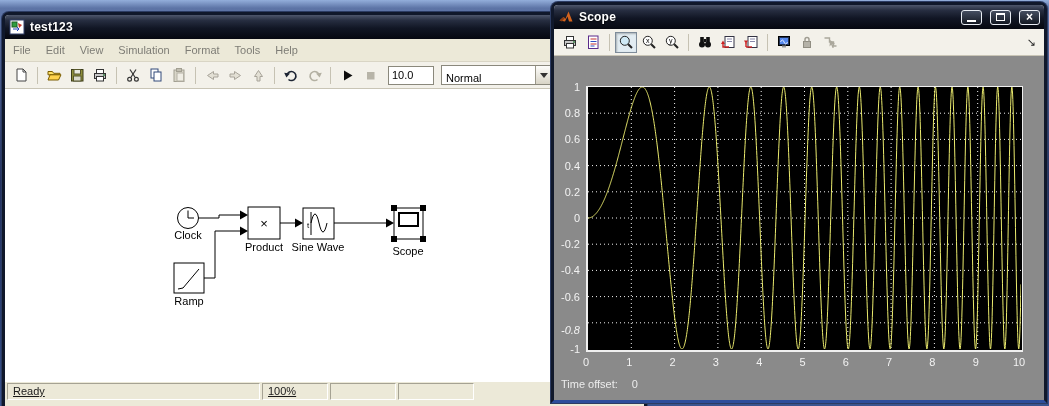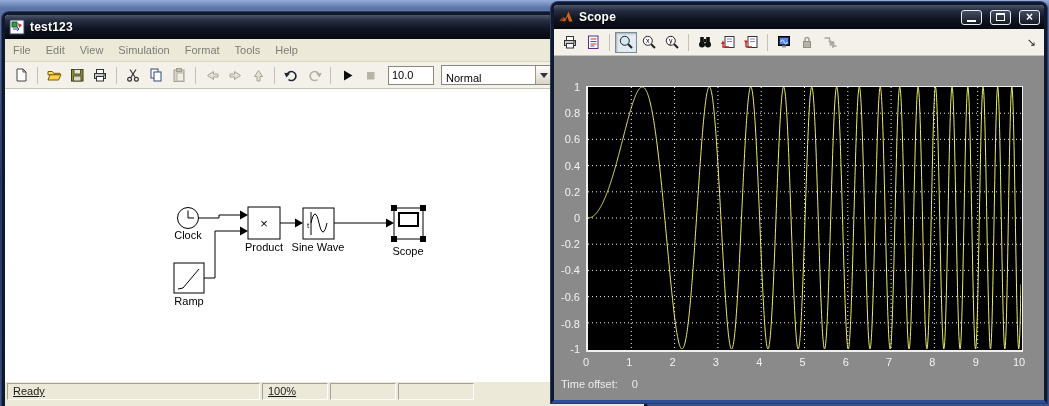--- a/index.html
+++ b/index.html
@@ -431,21 +431,21 @@
           <line x1="0" y1="131" x2="433" y2="131" stroke="#ffffff" stroke-width="1" stroke-dasharray="1 3" opacity="0.95"></line>
           <line x1="0" y1="104.80000000000001" x2="433" y2="104.80000000000001" stroke="#ffffff" stroke-width="1" stroke-dasharray="1 3" opacity="0.95"></line>
           <line x1="0" y1="78.60000000000002" x2="433" y2="78.60000000000002" stroke="#ffffff" stroke-width="1" stroke-dasharray="1 3" opacity="0.95"></line>
           <line x1="0" y1="52.39999999999998" x2="433" y2="52.39999999999998" stroke="#ffffff" stroke-width="1" stroke-dasharray="1 3" opacity="0.95"></line>
           <line x1="0" y1="26.19999999999999" x2="433" y2="26.19999999999999" stroke="#ffffff" stroke-width="1" stroke-dasharray="1 3" opacity="0.95"></line>
           <polyline points="0.00,131.00 0.24,131.00 0.48,130.98 0.72,130.96 0.96,130.94 1.20,130.90 1.44,130.85 1.68,130.80 1.92,130.74 2.17,130.67 2.41,130.60 2.65,130.51 2.89,130.42 3.13,130.32 3.37,130.21 3.61,130.09 3.85,129.96 4.09,129.83 4.33,129.69 4.57,129.54 4.81,129.38 5.05,129.22 5.29,129.04 5.53,128.86 5.77,128.67 6.01,128.47 6.25,128.27 6.50,128.05 6.74,127.83 6.98,127.60 7.22,127.36 7.46,127.12 7.70,126.86 7.94,126.60 8.18,126.33 8.42,126.05 8.66,125.76 8.90,125.47 9.14,125.16 9.38,124.85 9.62,124.53 9.86,124.21 10.10,123.87 10.34,123.53 10.58,123.18 10.83,122.82 11.07,122.45 11.31,122.08 11.55,121.69 11.79,121.30 12.03,120.90 12.27,120.49 12.51,120.08 12.75,119.66 12.99,119.23 13.23,118.79 13.47,118.34 13.71,117.89 13.95,117.42 14.19,116.95 14.43,116.47 14.67,115.99 14.91,115.49 15.15,114.99 15.40,114.48 15.64,113.97 15.88,113.44 16.12,112.91 16.36,112.37 16.60,111.82 16.84,111.26 17.08,110.70 17.32,110.13 17.56,109.55 17.80,108.96 18.04,108.37 18.28,107.77 18.52,107.16 18.76,106.55 19.00,105.92 19.24,105.29 19.48,104.65 19.73,104.01 19.97,103.36 20.21,102.70 20.45,102.03 20.69,101.36 20.93,100.67 21.17,99.99 21.41,99.29 21.65,98.59 21.89,97.88 22.13,97.17 22.37,96.44 22.61,95.72 22.85,94.98 23.09,94.24 23.33,93.49 23.57,92.74 23.82,91.97 24.06,91.21 24.30,90.43 24.54,89.65 24.78,88.87 25.02,88.08 25.26,87.28 25.50,86.48 25.74,85.67 25.98,84.85 26.22,84.03 26.46,83.21 26.70,82.38 26.94,81.54 27.18,80.70 27.42,79.85 27.66,79.00 27.90,78.15 28.14,77.28 28.39,76.42 28.63,75.55 28.87,74.68 29.11,73.80 29.35,72.92 29.59,72.03 29.83,71.14 30.07,70.25 30.31,69.35 30.55,68.45 30.79,67.54 31.03,66.64 31.27,65.73 31.51,64.81 31.75,63.90 31.99,62.98 32.23,62.06 32.48,61.14 32.72,60.21 32.96,59.29 33.20,58.36 33.44,57.43 33.68,56.50 33.92,55.57 34.16,54.63 34.40,53.70 34.64,52.77 34.88,51.83 35.12,50.90 35.36,49.96 35.60,49.03 35.84,48.10 36.08,47.17 36.32,46.23 36.56,45.30 36.80,44.37 37.05,43.45 37.29,42.52 37.53,41.60 37.77,40.68 38.01,39.76 38.25,38.84 38.49,37.93 38.73,37.02 38.97,36.12 39.21,35.22 39.45,34.32 39.69,33.43 39.93,32.54 40.17,31.66 40.41,30.78 40.65,29.91 40.89,29.04 41.13,28.18 41.38,27.33 41.62,26.48 41.86,25.64 42.10,24.81 42.34,23.98 42.58,23.17 42.82,22.36 43.06,21.56 43.30,20.77 43.54,19.99 43.78,19.21 44.02,18.45 44.26,17.70 44.50,16.96 44.74,16.23 44.98,15.51 45.22,14.80 45.47,14.10 45.71,13.42 45.95,12.75 46.19,12.09 46.43,11.45 46.67,10.81 46.91,10.20 47.15,9.60 47.39,9.01 47.63,8.43 47.87,7.88 48.11,7.34 48.35,6.81 48.59,6.30 48.83,5.81 49.07,5.33 49.31,4.88 49.55,4.44 49.79,4.02 50.04,3.62 50.28,3.23 50.52,2.87 50.76,2.53 51.00,2.20 51.24,1.90 51.48,1.62 51.72,1.36 51.96,1.12 52.20,0.90 52.44,0.71 52.68,0.54 52.92,0.39 53.16,0.26 53.40,0.16 53.64,0.08 53.88,0.03 54.13,0.00 54.37,0.00 54.61,0.03 54.85,0.07 55.09,0.15 55.33,0.25 55.57,0.38 55.81,0.54 56.05,0.72 56.29,0.93 56.53,1.17 56.77,1.44 57.01,1.73 57.25,2.06 57.49,2.41 57.73,2.80 57.97,3.21 58.21,3.65 58.46,4.13 58.70,4.63 58.94,5.17 59.18,5.73 59.42,6.33 59.66,6.96 59.90,7.62 60.14,8.32 60.38,9.04 60.62,9.80 60.86,10.59 61.10,11.41 61.34,12.26 61.58,13.15 61.82,14.07 62.06,15.03 62.30,16.01 62.54,17.03 62.78,18.09 63.03,19.17 63.27,20.29 63.51,21.45 63.75,22.63 63.99,23.85 64.23,25.11 64.47,26.40 64.71,27.72 64.95,29.07 65.19,30.46 65.43,31.88 65.67,33.34 65.91,34.82 66.15,36.35 66.39,37.90 66.63,39.49 66.87,41.10 67.11,42.76 67.36,44.44 67.60,46.15 67.84,47.90 68.08,49.68 68.32,51.49 68.56,53.33 68.80,55.20 69.04,57.10 69.28,59.03 69.52,61.00 69.76,62.98 70.00,65.00 70.24,67.05 70.48,69.12 70.72,71.23 70.96,73.36 71.20,75.51 71.44,77.69 71.69,79.90 71.93,82.13 72.17,84.38 72.41,86.66 72.65,88.97 72.89,91.29 73.13,93.63 73.37,96.00 73.61,98.39 73.85,100.79 74.09,103.22 74.33,105.66 74.57,108.12 74.81,110.60 75.05,113.09 75.29,115.60 75.53,118.12 75.77,120.65 76.02,123.19 76.26,125.75 76.50,128.32 76.74,130.89 76.98,133.48 77.22,136.07 77.46,138.66 77.70,141.26 77.94,143.87 78.18,146.48 78.42,149.09 78.66,151.70 78.90,154.31 79.14,156.92 79.38,159.53 79.62,162.13 79.86,164.73 80.11,167.32 80.35,169.90 80.59,172.47 80.83,175.04 81.07,177.59 81.31,180.13 81.55,182.66 81.79,185.17 82.03,187.66 82.27,190.14 82.51,192.60 82.75,195.04 82.99,197.45 83.23,199.85 83.47,202.21 83.71,204.56 83.95,206.87 84.19,209.16 84.44,211.41 84.68,213.64 84.92,215.83 85.16,217.99 85.40,220.11 85.64,222.19 85.88,224.24 86.12,226.25 86.36,228.22 86.60,230.14 86.84,232.02 87.08,233.86 87.32,235.65 87.56,237.39 87.80,239.08 88.04,240.72 88.28,242.31 88.52,243.85 88.77,245.34 89.01,246.77 89.25,248.14 89.49,249.45 89.73,250.71 89.97,251.90 90.21,253.03 90.45,254.11 90.69,255.11 90.93,256.06 91.17,256.93 91.41,257.74 91.65,258.49 91.89,259.16 92.13,259.77 92.37,260.30 92.61,260.76 92.85,261.15 93.09,261.47 93.34,261.72 93.58,261.88 93.82,261.98 94.06,262.00 94.30,261.94 94.54,261.81 94.78,261.59 95.02,261.30 95.26,260.93 95.50,260.49 95.74,259.96 95.98,259.36 96.22,258.67 96.46,257.91 96.70,257.06 96.94,256.14 97.18,255.14 97.42,254.05 97.67,252.89 97.91,251.65 98.15,250.33 98.39,248.92 98.63,247.44 98.87,245.89 99.11,244.25 99.35,242.54 99.59,240.75 99.83,238.88 100.07,236.94 100.31,234.92 100.55,232.84 100.79,230.67 101.03,228.44 101.27,226.13 101.51,223.76 101.76,221.31 102.00,218.80 102.24,216.23 102.48,213.58 102.72,210.88 102.96,208.11 103.20,205.28 103.44,202.40 103.68,199.45 103.92,196.45 104.16,193.40 104.40,190.30 104.64,187.14 104.88,183.94 105.12,180.69 105.36,177.40 105.60,174.07 105.84,170.70 106.09,167.29 106.33,163.85 106.57,160.37 106.81,156.86 107.05,153.33 107.29,149.77 107.53,146.19 107.77,142.59 108.01,138.98 108.25,135.35 108.49,131.70 108.73,128.05 108.97,124.40 109.21,120.74 109.45,117.08 109.69,113.42 109.93,109.77 110.17,106.13 110.42,102.50 110.66,98.88 110.90,95.29 111.14,91.71 111.38,88.16 111.62,84.64 111.86,81.14 112.10,77.68 112.34,74.26 112.58,70.88 112.82,67.54 113.06,64.24 113.30,61.00 113.54,57.81 113.78,54.67 114.02,51.59 114.26,48.57 114.50,45.62 114.75,42.73 114.99,39.92 115.23,37.18 115.47,34.51 115.71,31.93 115.95,29.43 116.19,27.01 116.43,24.68 116.67,22.44 116.91,20.29 117.15,18.23 117.39,16.28 117.63,14.43 117.87,12.67 118.11,11.03 118.35,9.48 118.59,8.05 118.83,6.73 119.08,5.53 119.32,4.43 119.56,3.46 119.80,2.60 120.04,1.86 120.28,1.24 120.52,0.75 120.76,0.38 121.00,0.13 121.24,0.01 121.48,0.02 121.72,0.15 121.96,0.42 122.20,0.81 122.44,1.32 122.68,1.97 122.92,2.75 123.16,3.66 123.41,4.69 123.65,5.86 123.89,7.15 124.13,8.57 124.37,10.12 124.61,11.80 124.85,13.60 125.09,15.52 125.33,17.57 125.57,19.73 125.81,22.02 126.05,24.43 126.29,26.95 126.53,29.58 126.77,32.33 127.01,35.19 127.25,38.16 127.49,41.22 127.74,44.40 127.98,47.67 128.22,51.03 128.46,54.49 128.70,58.04 128.94,61.68 129.18,65.40 129.42,69.20 129.66,73.07 129.90,77.01 130.14,81.02 130.38,85.10 130.62,89.23 130.86,93.42 131.10,97.66 131.34,101.94 131.58,106.27 131.82,110.63 132.06,115.02 132.31,119.44 132.55,123.88 132.79,128.34 133.03,132.80 133.27,137.28 133.51,141.75 133.75,146.22 133.99,150.68 134.23,155.13 134.47,159.55 134.71,163.95 134.95,168.31 135.19,172.64 135.43,176.93 135.67,181.17 135.91,185.35 136.15,189.48 136.40,193.54 136.64,197.54 136.88,201.45 137.12,205.29 137.36,209.05 137.60,212.71 137.84,216.27 138.08,219.74 138.32,223.10 138.56,226.35 138.80,229.49 139.04,232.50 139.28,235.40 139.52,238.16 139.76,240.79 140.00,243.28 140.24,245.64 140.48,247.85 140.72,249.91 140.97,251.81 141.21,253.57 141.45,255.16 141.69,256.60 141.93,257.87 142.17,258.98 142.41,259.91 142.65,260.68 142.89,261.27 143.13,261.69 143.37,261.93 143.61,262.00 143.85,261.89 144.09,261.60 144.33,261.13 144.57,260.48 144.81,259.65 145.06,258.64 145.30,257.46 145.54,256.09 145.78,254.55 146.02,252.83 146.26,250.94 146.50,248.88 146.74,246.65 146.98,244.25 147.22,241.68 147.46,238.95 147.70,236.07 147.94,233.02 148.18,229.83 148.42,226.49 148.66,223.00 148.90,219.37 149.14,215.61 149.39,211.72 149.63,207.70 149.87,203.57 150.11,199.31 150.35,194.96 150.59,190.50 150.83,185.94 151.07,181.29 151.31,176.56 151.55,171.76 151.79,166.88 152.03,161.94 152.27,156.95 152.51,151.91 152.75,146.83 152.99,141.72 153.23,136.58 153.47,131.43 153.72,126.27 153.96,121.11 154.20,115.95 154.44,110.81 154.68,105.69 154.92,100.61 155.16,95.57 155.40,90.57 155.64,85.63 155.88,80.76 156.12,75.95 156.36,71.23 156.60,66.60 156.84,62.07 157.08,57.64 157.32,53.32 157.56,49.12 157.80,45.05 158.04,41.12 158.29,37.33 158.53,33.68 158.77,30.19 159.01,26.87 159.25,23.71 159.49,20.73 159.73,17.92 159.97,15.31 160.21,12.88 160.45,10.65 160.69,8.62 160.93,6.80 161.17,5.18 161.41,3.78 161.65,2.60 161.89,1.63 162.13,0.88 162.38,0.37 162.62,0.07 162.86,0.01 163.10,0.17 163.34,0.56 163.58,1.18 163.82,2.03 164.06,3.12 164.30,4.42 164.54,5.96 164.78,7.72 165.02,9.71 165.26,11.91 165.50,14.34 165.74,16.97 165.98,19.82 166.22,22.87 166.46,26.13 166.71,29.58 166.95,33.22 167.19,37.05 167.43,41.05 167.67,45.23 167.91,49.57 168.15,54.07 168.39,58.72 168.63,63.51 168.87,68.43 169.11,73.48 169.35,78.64 169.59,83.91 169.83,89.28 170.07,94.73 170.31,100.26 170.55,105.86 170.79,111.51 171.03,117.21 171.28,122.94 171.52,128.70 171.76,134.47 172.00,140.24 172.24,146.00 172.48,151.74 172.72,157.45 172.96,163.11 173.20,168.72 173.44,174.26 173.68,179.72 173.92,185.09 174.16,190.36 174.40,195.53 174.64,200.56 174.88,205.47 175.12,210.23 175.36,214.84 175.61,219.29 175.85,223.56 176.09,227.65 176.33,231.55 176.57,235.25 176.81,238.74 177.05,242.01 177.29,245.05 177.53,247.87 177.77,250.44 178.01,252.77 178.25,254.85 178.49,256.68 178.73,258.24 178.97,259.53 179.21,260.56 179.45,261.31 179.70,261.79 179.94,261.99 180.18,261.91 180.42,261.56 180.66,260.92 180.90,260.00 181.14,258.80 181.38,257.32 181.62,255.57 181.86,253.55 182.10,251.25 182.34,248.69 182.58,245.87 182.82,242.79 183.06,239.46 183.30,235.89 183.54,232.08 183.78,228.04 184.03,223.78 184.27,219.31 184.51,214.64 184.75,209.77 184.99,204.72 185.23,199.49 185.47,194.10 185.71,188.57 185.95,182.89 186.19,177.09 186.43,171.18 186.67,165.17 186.91,159.07 187.15,152.90 187.39,146.67 187.63,140.39 187.87,134.09 188.11,127.77 188.35,121.45 188.60,115.15 188.84,108.87 189.08,102.64 189.32,96.47 189.56,90.37 189.80,84.36 190.04,78.45 190.28,72.66 190.52,67.00 190.76,61.49 191.00,56.13 191.24,50.95 191.48,45.96 191.72,41.16 191.96,36.58 192.20,32.22 192.44,28.10 192.69,24.22 192.93,20.60 193.17,17.24 193.41,14.16 193.65,11.36 193.89,8.86 194.13,6.65 194.37,4.75 194.61,3.17 194.85,1.90 195.09,0.95 195.33,0.32 195.57,0.03 195.81,0.06 196.05,0.42 196.29,1.12 196.53,2.14 196.77,3.50 197.01,5.18 197.26,7.18 197.50,9.51 197.74,12.15 197.98,15.10 198.22,18.35 198.46,21.90 198.70,25.73 198.94,29.85 199.18,34.23 199.42,38.87 199.66,43.76 199.90,48.88 200.14,54.22 200.38,59.78 200.62,65.53 200.86,71.45 201.10,77.55 201.34,83.79 201.59,90.17 201.83,96.67 202.07,103.26 202.31,109.94 202.55,116.68 202.79,123.47 203.03,130.28 203.27,137.11 203.51,143.93 203.75,150.72 203.99,157.46 204.23,164.15 204.47,170.74 204.71,177.24 204.95,183.61 205.19,189.85 205.43,195.93 205.67,201.84 205.92,207.56 206.16,213.07 206.40,218.36 206.64,223.40 206.88,228.20 207.12,232.72 207.36,236.97 207.60,240.92 207.84,244.56 208.08,247.88 208.32,250.87 208.56,253.53 208.80,255.83 209.04,257.78 209.28,259.37 209.52,260.59 209.76,261.43 210.00,261.90 210.25,261.99 210.49,261.69 210.73,261.02 210.97,259.96 211.21,258.53 211.45,256.72 211.69,254.53 211.93,251.98 212.17,249.07 212.41,245.80 212.65,242.19 212.89,238.25 213.13,233.98 213.37,229.40 213.61,224.51 213.85,219.34 214.09,213.90 214.34,208.20 214.58,202.27 214.82,196.10 215.06,189.74 215.30,183.19 215.54,176.47 215.78,169.60 216.02,162.61 216.26,155.52 216.50,148.34 216.74,141.10 216.98,133.82 217.22,126.52 217.46,119.23 217.70,111.97 217.94,104.76 218.18,97.62 218.42,90.58 218.66,83.66 218.91,76.88 219.15,70.26 219.39,63.83 219.63,57.61 219.87,51.61 220.11,45.85 220.35,40.37 220.59,35.16 220.83,30.26 221.07,25.68 221.31,21.43 221.55,17.53 221.79,13.99 222.03,10.83 222.27,8.05 222.51,5.67 222.75,3.70 223.00,2.14 223.24,1.00 223.48,0.29 223.72,0.01 223.96,0.15 224.20,0.73 224.44,1.75 224.68,3.19 224.92,5.06 225.16,7.35 225.40,10.05 225.64,13.16 225.88,16.68 226.12,20.57 226.36,24.85 226.60,29.49 226.84,34.47 227.08,39.79 227.33,45.43 227.57,51.36 227.81,57.57 228.05,64.04 228.29,70.74 228.53,77.66 228.77,84.76 229.01,92.04 229.25,99.45 229.49,106.99 229.73,114.61 229.97,122.30 230.21,130.03 230.45,137.77 230.69,145.50 230.93,153.18 231.17,160.79 231.41,168.30 231.65,175.69 231.90,182.93 232.14,190.00 232.38,196.86 232.62,203.50 232.86,209.88 233.10,215.99 233.34,221.80 233.58,227.29 233.82,232.44 234.06,237.23 234.30,241.64 234.54,245.66 234.78,249.26 235.02,252.44 235.26,255.18 235.50,257.47 235.74,259.31 235.99,260.67 236.23,261.56 236.47,261.97 236.71,261.90 236.95,261.34 237.19,260.31 237.43,258.79 237.67,256.80 237.91,254.33 238.15,251.41 238.39,248.03 238.63,244.21 238.87,239.96 239.11,235.30 239.35,230.24 239.59,224.80 239.83,219.01 240.07,212.87 240.31,206.41 240.56,199.67 240.80,192.65 241.04,185.39 241.28,177.92 241.52,170.25 241.76,162.43 242.00,154.48 242.24,146.44 242.48,138.32 242.72,130.17 242.96,122.02 243.20,113.89 243.44,105.82 243.68,97.83 243.92,89.98 244.16,82.27 244.40,74.75 244.65,67.44 244.89,60.38 245.13,53.58 245.37,47.09 245.61,40.92 245.85,35.11 246.09,29.67 246.33,24.63 246.57,20.01 246.81,15.83 247.05,12.11 247.29,8.86 247.53,6.10 247.77,3.85 248.01,2.10 248.25,0.87 248.49,0.18 248.73,0.01 248.97,0.38 249.22,1.28 249.46,2.71 249.70,4.67 249.94,7.15 250.18,10.14 250.42,13.63 250.66,17.61 250.90,22.06 251.14,26.97 251.38,32.32 251.62,38.08 251.86,44.24 252.10,50.76 252.34,57.62 252.58,64.80 252.82,72.27 253.06,79.99 253.30,87.93 253.55,96.06 253.79,104.35 254.03,112.75 254.27,121.25 254.51,129.79 254.75,138.34 254.99,146.88 255.23,155.35 255.47,163.72 255.71,171.97 255.95,180.04 256.19,187.91 256.43,195.54 256.67,202.90 256.91,209.96 257.15,216.68 257.39,223.03 257.63,228.98 257.88,234.52 258.12,239.60 258.36,244.21 258.60,248.33 258.84,251.94 259.08,255.01 259.32,257.55 259.56,259.52 259.80,260.92 260.04,261.75 260.28,262.00 260.52,261.66 260.76,260.74 261.00,259.24 261.24,257.16 261.48,254.51 261.72,251.30 261.96,247.55 262.21,243.26 262.45,238.47 262.69,233.18 262.93,227.42 263.17,221.22 263.41,214.61 263.65,207.60 263.89,200.24 264.13,192.55 264.37,184.57 264.61,176.34 264.85,167.89 265.09,159.27 265.33,150.51 265.57,141.64 265.81,132.72 266.05,123.79 266.30,114.88 266.54,106.03 266.78,97.30 267.02,88.72 267.26,80.32 267.50,72.16 267.74,64.27 267.98,56.68 268.22,49.44 268.46,42.58 268.70,36.14 268.94,30.13 269.18,24.61 269.42,19.58 269.66,15.09 269.90,11.14 270.14,7.77 270.38,4.99 270.63,2.81 270.87,1.24 271.11,0.31 271.35,0.00 271.59,0.33 271.83,1.29 272.07,2.89 272.31,5.11 272.55,7.95 272.79,11.39 273.03,15.42 273.27,20.02 273.51,25.18 273.75,30.86 273.99,37.03 274.23,43.68 274.47,50.77 274.71,58.26 274.95,66.11 275.20,74.30 275.44,82.78 275.68,91.50 275.92,100.44 276.16,109.53 276.40,118.74 276.64,128.01 276.88,137.31 277.12,146.59 277.36,155.80 277.60,164.89 277.84,173.81 278.08,182.52 278.32,190.98 278.56,199.14 278.80,206.96 279.04,214.40 279.29,221.42 279.53,227.98 279.77,234.04 280.01,239.58 280.25,244.56 280.49,248.96 280.73,252.76 280.97,255.92 281.21,258.44 281.45,260.30 281.69,261.48 281.93,261.98 282.17,261.80 282.41,260.93 282.65,259.38 282.89,257.15 283.13,254.26 283.37,250.71 283.62,246.52 283.86,241.72 284.10,236.33 284.34,230.38 284.58,223.89 284.82,216.90 285.06,209.44 285.30,201.56 285.54,193.30 285.78,184.69 286.02,175.79 286.26,166.64 286.50,157.28 286.74,147.78 286.98,138.18 287.22,128.54 287.46,118.89 287.70,109.31 287.94,99.84 288.19,90.52 288.43,81.43 288.67,72.59 288.91,64.07 289.15,55.91 289.39,48.16 289.63,40.85 289.87,34.04 290.11,27.76 290.35,22.05 290.59,16.93 290.83,12.45 291.07,8.62 291.31,5.47 291.55,3.02 291.79,1.29 292.03,0.28 292.28,0.01 292.52,0.47 292.76,1.66 293.00,3.59 293.24,6.24 293.48,9.60 293.72,13.65 293.96,18.37 294.20,23.73 294.44,29.71 294.68,36.27 294.92,43.38 295.16,51.00 295.40,59.08 295.64,67.58 295.88,76.46 296.12,85.65 296.36,95.12 296.60,104.80 296.85,114.64 297.09,124.58 297.33,134.57 297.57,144.54 297.81,154.44 298.05,164.22 298.29,173.81 298.53,183.15 298.77,192.20 299.01,200.90 299.25,209.19 299.49,217.02 299.73,224.36 299.97,231.15 300.21,237.35 300.45,242.92 300.69,247.83 300.94,252.05 301.18,255.56 301.42,258.32 301.66,260.32 301.90,261.55 302.14,262.00 302.38,261.66 302.62,260.53 302.86,258.62 303.10,255.94 303.34,252.50 303.58,248.33 303.82,243.43 304.06,237.85 304.30,231.62 304.54,224.76 304.78,217.33 305.02,209.37 305.26,200.92 305.51,192.03 305.75,182.76 305.99,173.17 306.23,163.30 306.47,153.23 306.71,143.02 306.95,132.72 307.19,122.40 307.43,112.13 307.67,101.97 307.91,91.98 308.15,82.23 308.39,72.78 308.63,63.68 308.87,55.00 309.11,46.78 309.35,39.09 309.60,31.98 309.84,25.48 310.08,19.65 310.32,14.51 310.56,10.11 310.80,6.48 311.04,3.63 311.28,1.59 311.52,0.38 311.76,0.00 312.00,0.46 312.24,1.75 312.48,3.88 312.72,6.82 312.96,10.57 313.20,15.10 313.44,20.38 313.68,26.37 313.93,33.05 314.17,40.37 314.41,48.29 314.65,56.75 314.89,65.70 315.13,75.08 315.37,84.84 315.61,94.90 315.85,105.21 316.09,115.70 316.33,126.29 316.57,136.93 316.81,147.53 317.05,158.03 317.29,168.37 317.53,178.46 317.77,188.24 318.01,197.65 318.25,206.63 318.50,215.10 318.74,223.03 318.98,230.34 319.22,236.99 319.46,242.94 319.70,248.13 319.94,252.55 320.18,256.15 320.42,258.90 320.66,260.80 320.90,261.81 321.14,261.94 321.38,261.19 321.62,259.54 321.86,257.02 322.10,253.64 322.34,249.42 322.58,244.38 322.83,238.57 323.07,232.01 323.31,224.75 323.55,216.84 323.79,208.34 324.03,199.29 324.27,189.77 324.51,179.83 324.75,169.55 324.99,158.99 325.23,148.23 325.47,137.34 325.71,126.40 325.95,115.48 326.19,104.66 326.43,94.02 326.67,83.63 326.92,73.57 327.16,63.90 327.40,54.70 327.64,46.03 327.88,37.95 328.12,30.53 328.36,23.82 328.60,17.86 328.84,12.69 329.08,8.37 329.32,4.92 329.56,2.37 329.80,0.73 330.04,0.03 330.28,0.26 330.52,1.44 330.76,3.54 331.00,6.57 331.25,10.50 331.49,15.30 331.73,20.93 331.97,27.38 332.21,34.57 332.45,42.48 332.69,51.03 332.93,60.17 333.17,69.84 333.41,79.95 333.65,90.45 333.89,101.26 334.13,112.29 334.37,123.47 334.61,134.71 334.85,145.93 335.09,157.04 335.33,167.98 335.57,178.65 335.82,188.97 336.06,198.87 336.30,208.27 336.54,217.10 336.78,225.30 337.02,232.80 337.26,239.54 337.50,245.48 337.74,250.56 337.98,254.75 338.22,258.00 338.46,260.31 338.70,261.64 338.94,261.99 339.18,261.34 339.42,259.71 339.66,257.10 339.90,253.54 340.15,249.03 340.39,243.63 340.63,237.36 340.87,230.27 341.11,222.43 341.35,213.87 341.59,204.67 341.83,194.91 342.07,184.64 342.31,173.95 342.55,162.92 342.79,151.64 343.03,140.19 343.27,128.67 343.51,117.15 343.75,105.73 343.99,94.50 344.24,83.55 344.48,72.96 344.72,62.81 344.96,53.20 345.20,44.18 345.44,35.84 345.68,28.24 345.92,21.45 346.16,15.51 346.40,10.48 346.64,6.39 346.88,3.29 347.12,1.20 347.36,0.14 347.60,0.12 347.84,1.14 348.08,3.19 348.32,6.26 348.56,10.33 348.81,15.37 349.05,21.34 349.29,28.19 349.53,35.88 349.77,44.33 350.01,53.49 350.25,63.28 350.49,73.62 350.73,84.43 350.97,95.63 351.21,107.12 351.45,118.81 351.69,130.61 351.93,142.43 352.17,154.15 352.41,165.70 352.65,176.97 352.90,187.87 353.14,198.31 353.38,208.21 353.62,217.48 353.86,226.04 354.10,233.83 354.34,240.77 354.58,246.81 354.82,251.90 355.06,255.98 355.30,259.04 355.54,261.03 355.78,261.94 356.02,261.76 356.26,260.49 356.50,258.13 356.74,254.72 356.98,250.26 357.22,244.80 357.47,238.38 357.71,231.05 357.95,222.87 358.19,213.92 358.43,204.26 358.67,193.97 358.91,183.14 359.15,171.86 359.39,160.23 359.63,148.34 359.87,136.30 360.11,124.20 360.35,112.16 360.59,100.26 360.83,88.62 361.07,77.34 361.31,66.51 361.56,56.23 361.80,46.58 362.04,37.65 362.28,29.53 362.52,22.27 362.76,15.95 363.00,10.63 363.24,6.34 363.48,3.13 363.72,1.04 363.96,0.07 364.20,0.24 364.44,1.56 364.68,4.01 364.92,7.57 365.16,12.22 365.40,17.91 365.64,24.60 365.88,32.23 366.13,40.73 366.37,50.04 366.61,60.07 366.85,70.73 367.09,81.93 367.33,93.58 367.57,105.57 367.81,117.79 368.05,130.13 368.29,142.49 368.53,154.76 368.77,166.82 369.01,178.57 369.25,189.90 369.49,200.71 369.73,210.90 369.97,220.38 370.22,229.06 370.46,236.86 370.70,243.71 370.94,249.54 371.18,254.31 371.42,257.95 371.66,260.45 371.90,261.78 372.14,261.91 372.38,260.85 372.62,258.61 372.86,255.19 373.10,250.64 373.34,244.99 373.58,238.29 373.82,230.60 374.06,221.99 374.30,212.53 374.55,202.32 374.79,191.44 375.03,180.00 375.27,168.10 375.51,155.84 375.75,143.35 375.99,130.73 376.23,118.11 376.47,105.60 376.71,93.32 376.95,81.38 377.19,69.90 377.43,58.98 377.67,48.74 377.91,39.25 378.15,30.63 378.39,22.94 378.63,16.27 378.88,10.68 379.12,6.22 379.36,2.93 379.60,0.86 379.84,0.02 380.08,0.42 380.32,2.07 380.56,4.94 380.80,9.02 381.04,14.26 381.28,20.63 381.52,28.05 381.76,36.46 382.00,45.79 382.24,55.94 382.48,66.82 382.72,78.32 382.96,90.34 383.20,102.76 383.45,115.45 383.69,128.31 383.93,141.20 384.17,154.00 384.41,166.59 384.65,178.83 384.89,190.62 385.13,201.84 385.37,212.37 385.61,222.11 385.85,230.97 386.09,238.85 386.33,245.68 386.57,251.38 386.81,255.91 387.05,259.21 387.29,261.24 387.53,262.00 387.78,261.45 388.02,259.62 388.26,256.51 388.50,252.16 388.74,246.59 388.98,239.88 389.22,232.07 389.46,223.26 389.70,213.52 389.94,202.94 390.18,191.64 390.42,179.73 390.66,167.32 390.90,154.54 391.14,141.51 391.38,128.37 391.62,115.24 391.87,102.27 392.11,89.58 392.35,77.31 392.59,65.56 392.83,54.48 393.07,44.16 393.31,34.73 393.55,26.26 393.79,18.86 394.03,12.60 394.27,7.55 394.51,3.75 394.75,1.26 394.99,0.09 395.23,0.27 395.47,1.79 395.71,4.64 395.95,8.80 396.19,14.22 396.44,20.85 396.68,28.63 396.92,37.46 397.16,47.28 397.40,57.96 397.64,69.42 397.88,81.52 398.12,94.14 398.36,107.16 398.60,120.43 398.84,133.82 399.08,147.19 399.32,160.40 399.56,173.31 399.80,185.78 400.04,197.68 400.28,208.89 400.53,219.28 400.77,228.75 401.01,237.19 401.25,244.51 401.49,250.63 401.73,255.49 401.97,259.03 402.21,261.20 402.45,262.00 402.69,261.39 402.93,259.40 403.17,256.03 403.41,251.33 403.65,245.33 403.89,238.10 404.13,229.72 404.37,220.27 404.61,209.86 404.85,198.59 405.10,186.58 405.34,173.97 405.58,160.88 405.82,147.47 406.06,133.87 406.30,120.22 406.54,106.69 406.78,93.42 407.02,80.54 407.26,68.21 407.50,56.55 407.74,45.71 407.98,35.79 408.22,26.90 408.46,19.16 408.70,12.63 408.94,7.41 409.19,3.54 409.43,1.07 409.67,0.03 409.91,0.44 410.15,2.30 410.39,5.58 410.63,10.25 410.87,16.26 411.11,23.56 411.35,32.05 411.59,41.65 411.83,52.25 412.07,63.73 412.31,75.98 412.55,88.84 412.79,102.19 413.03,115.87 413.27,129.72 413.52,143.60 413.76,157.34 414.00,170.80 414.24,183.81 414.48,196.23 414.72,207.93 414.96,218.76 415.20,228.60 415.44,237.34 415.68,244.88 415.92,251.13 416.16,256.01 416.40,259.47 416.64,261.47 416.88,261.98 417.12,260.99 417.36,258.51 417.60,254.57 417.85,249.21 418.09,242.49 418.33,234.48 418.57,225.28 418.81,214.98 419.05,203.71 419.29,191.59 419.53,178.76 419.77,165.38 420.01,151.58 420.25,137.54 420.49,123.42 420.73,109.38 420.97,95.58 421.21,82.18 421.45,69.35 421.69,57.23 421.93,45.97 422.18,35.69 422.42,26.53 422.66,18.59 422.90,11.97 423.14,6.74 423.38,2.98 423.62,0.72 423.86,0.00 424.10,0.83 424.34,3.20 424.58,7.08 424.82,12.44 425.06,19.21 425.30,27.31 425.54,36.65 425.78,47.12 426.02,58.59 426.26,70.94 426.50,84.01 426.75,97.65 426.99,111.70 427.23,125.99 427.47,140.35 427.71,154.60 427.95,168.57 428.19,182.10 428.43,195.03 428.67,207.18 428.91,218.42 429.15,228.61 429.39,237.63 429.63,245.35 429.87,251.69 430.11,256.57 430.35,259.91 430.59,261.70 430.83,261.88 431.08,260.47 431.32,257.48 431.56,252.93 431.80,246.89 432.04,239.42 432.28,230.62 432.52,220.59 432.76,209.45 433.00,197.33" fill="none" stroke="#ebeb6e" stroke-width="1"></polyline>
         </svg>
     </div>
     <div id="y-labels">
         <span class="ytick" style="top: 257px;">-1</span>
-        <span class="ytick" style="top: 232px;">-0.8</span>
+        <span class="ytick" style="top: 238px; font-style: italic;">-0.8</span>
         <span class="ytick" style="top: 204.6px;">-0.6</span>
         <span class="ytick" style="top: 178.4px;">-0.4</span>
         <span class="ytick" style="top: 152.2px;">-0.2</span>
         <span class="ytick" style="top: 126px;">0</span>
         <span class="ytick" style="top: 99.8px;">0.2</span>
         <span class="ytick" style="top: 73.6px;">0.4</span>
         <span class="ytick" style="top: 47.4px;">0.6</span>
         <span class="ytick" style="top: 21.2px;">0.8</span>
         <span class="ytick" style="top: -5px;">1</span>
       </div>

